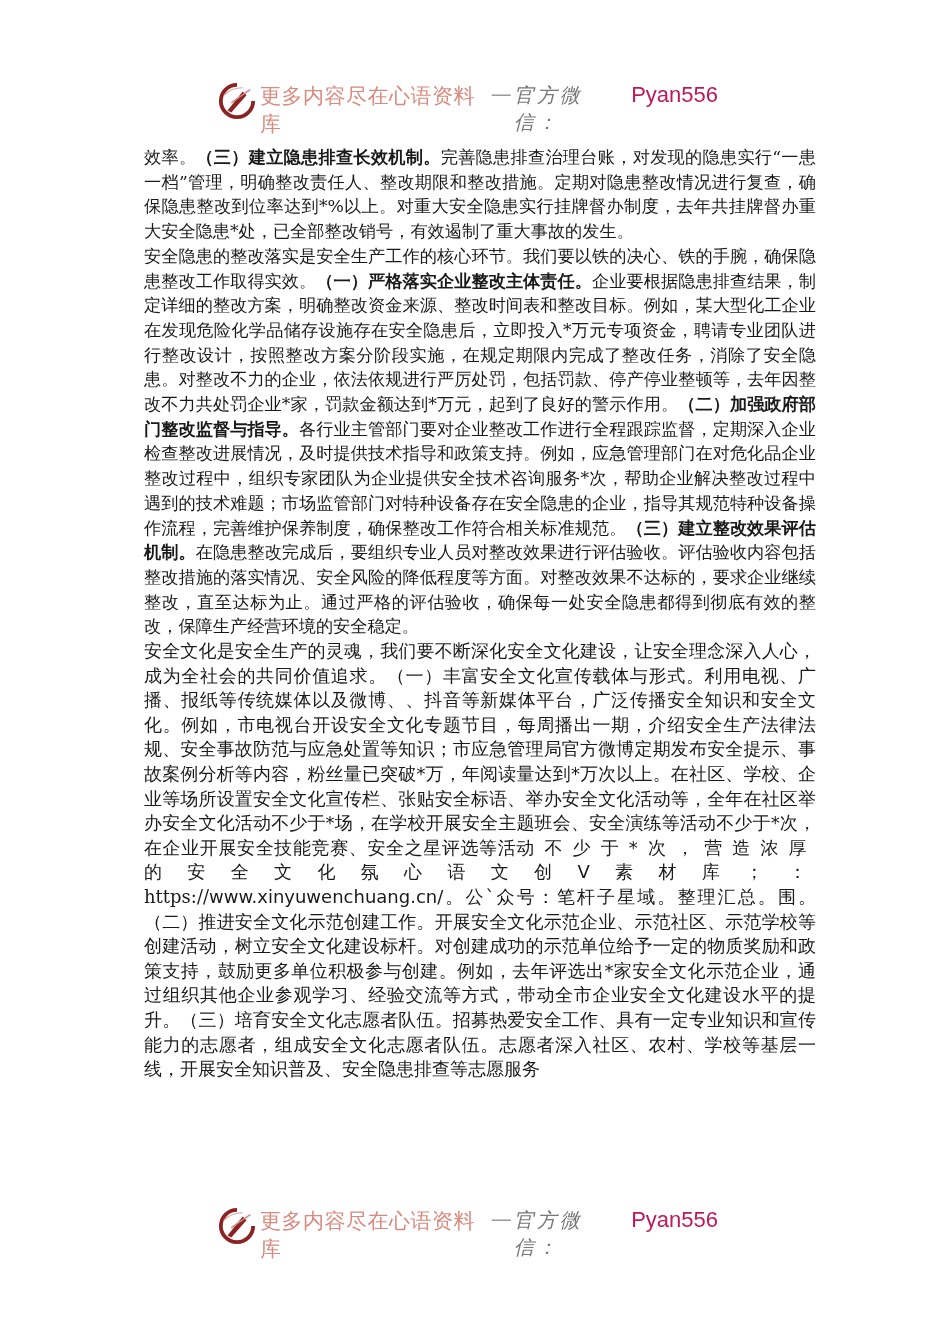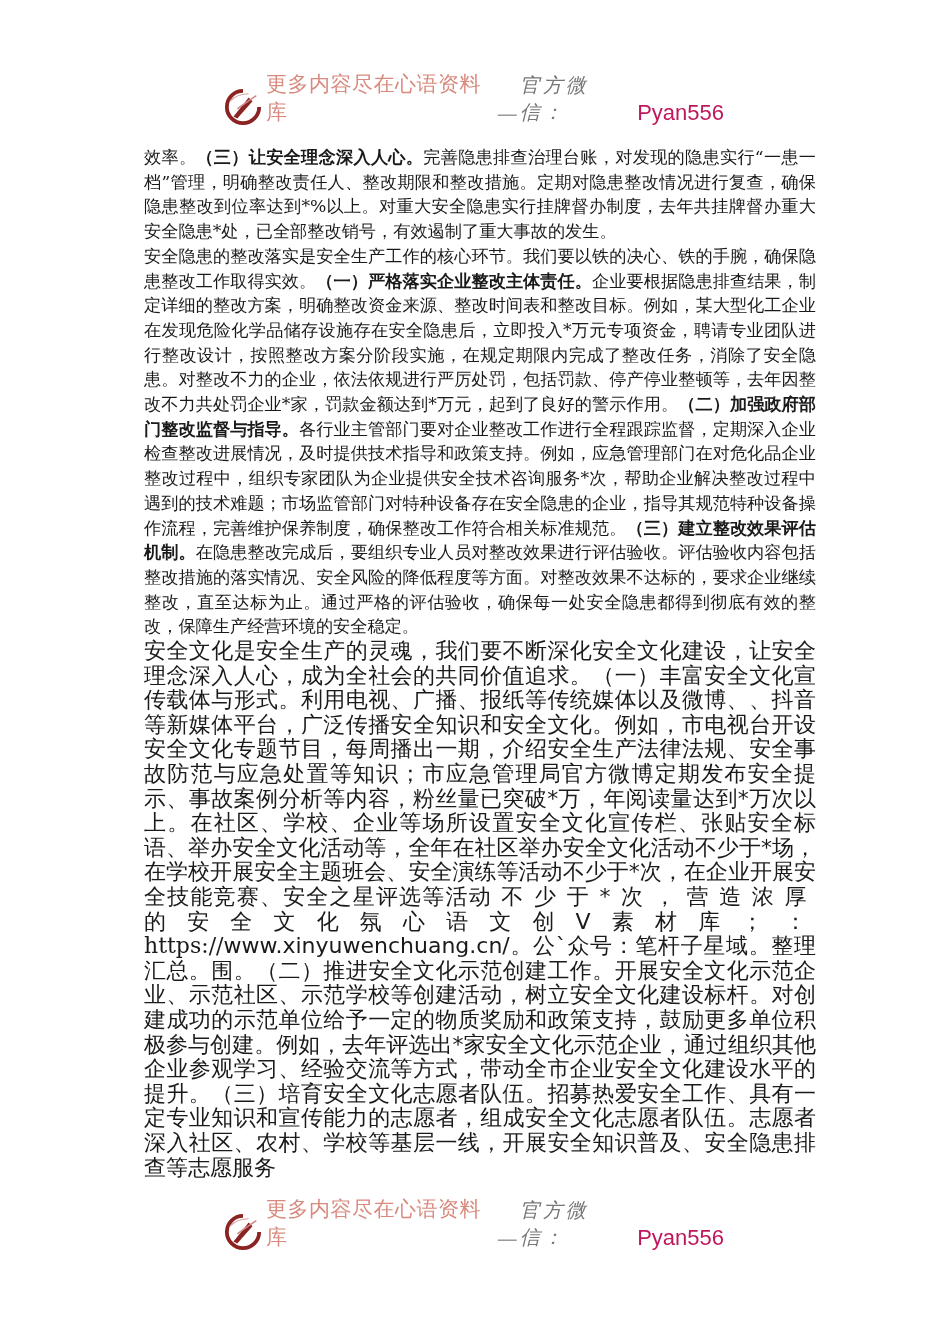--- a/index.html
+++ b/index.html
@@ -1,39 +1,39 @@
 <!DOCTYPE html>
 <html><head>
   <meta charset="utf-8">
   <style>
     html, body { margin: 0; padding: 0; background: #ffffff; }
     body { width: 950px; height: 1344px; position: relative; overflow: hidden; }
     .banner {
-      position: absolute; left: 224px; width: 500px; height: 44px;
-      display: flex; align-items: flex-end;
+      position: absolute; left: 218px; width: 500px; height: 44px;
+      display: flex; align-items: flex-start;
     }
     .banner.top { top: 82px; }
     .banner.bottom { top: 1207px; }
     .logo { width: 38px; height: 38px; margin-right: 4px; flex: 0 0 auto; }
     .banner-main {
       font-family: "DejaVu Serif", serif; font-size: 21px; color: #d98a7e; letter-spacing: 0.5px;
     }
     .banner-dash { font-family: "DejaVu Sans", sans-serif; font-size: 21px; color: #9a9a9a; margin: 0 2px; }
     .banner-label { font-family: Liberation Mono, monospace; font-size: 20px; color: #777777; letter-spacing: 3px; font-style: italic; }
     .banner-id { font-family: "Liberation Sans", sans-serif; font-size: 22px; color: #be185d; margin-left: 6px; }
 
     .page {
       position: absolute; left: 144px; top: 145px; width: 672px;
       font-family: "DejaVu Serif", serif; font-size: 17.2px; color: #1a1a1a;
       line-height: 24.7px;
     }
     .page p { margin: 0; text-align: justify; }
     .page b { font-family: "DejaVu Sans", sans-serif; font-weight: bold; }
     .h3 { font-family: "DejaVu Sans", sans-serif; font-weight: bold; }
-    .sans { font-family: "DejaVu Sans", sans-serif; font-size: 22px; line-height: 24.6px; }
+    .sans { font-family: "DejaVu Sans", sans-serif; font-size: 18px; line-height: 24.6px; }
     .h4 { font-family: "DejaVu Sans", sans-serif; font-size: 16.4px; line-height: 24.6px; }
     .sp { letter-spacing: 9.5px; }
   </style>
 </head>
 <body>
 
 <div class="banner top">
   <svg class="logo" viewBox="0 0 40 40">
     <path d="M20 3 A17 17 0 1 0 37 20" fill="none" stroke="#8b2323" stroke-width="4"></path>
     <path d="M10 30 L26 10 L30 14 L14 32 Z" fill="#8b2323"></path>
@@ -41,21 +41,21 @@
     <path d="M6 14 Q14 6 26 6" fill="none" stroke="#d9a0a0" stroke-width="1.2"></path>
   </svg>
   <span class="banner-main">更多内容尽在心语资料库</span>
   <span class="banner-dash">—</span>
   <span class="banner-label">官方微信：</span>
   <span class="banner-id">Pyan556</span>
 </div>
 
 <div class="page">
   <p>
-    <span>效率。</span><b>（三）让安全理念深入人心。</b><span>完善隐患排查治理台账，对发现的隐患实行“一患一档”管理，明确整改责任人、整改期限和整改措施。定期对隐患整改情况进行复查，确保隐患整改到位率达到*%以上。对重大安全隐患实行挂牌督办制度，去年共挂牌督办重大安全隐患*处，已全部整改销号，有效遏制了重大事故的发生。</span>
+    <span>效率。</span><b>（三）建立隐患排查长效机制。</b><span>完善隐患排查治理台账，对发现的隐患实行“一患一档”管理，明确整改责任人、整改期限和整改措施。定期对隐患整改情况进行复查，确保隐患整改到位率达到*%以上。对重大安全隐患实行挂牌督办制度，去年共挂牌督办重大安全隐患*处，已全部整改销号，有效遏制了重大事故的发生。</span>
   </p>
   <p>
     <span>安全隐患的整改落实是安全生产工作的核心环节。我们要以铁的决心、铁的手腕，确保隐患整改工作取得实效。</span><b>（一）严格落实企业整改主体责任。</b><span>企业要根据隐患排查结果，制定详细的整改方案，明确整改资金来源、整改时间表和整改目标。例如，某大型化工企业在发现危险化学品储存设施存在安全隐患后，立即投入*万元专项资金，聘请专业团队进行整改设计，按照整改方案分阶段实施，在规定期限内完成了整改任务，消除了安全隐患。对整改不力的企业，依法依规进行严厉处罚，包括罚款、停产停业整顿等，去年因整改不力共处罚企业*家，罚款金额达到*万元，起到了良好的警示作用。</span><b>（二）加强政府部门整改监督与指导。</b><span>各行业主管部门要对企业整改工作进行全程跟踪监督，定期深入企业检查整改进展情况，及时提供技术指导和政策支持。例如，应急管理部门在对危化品企业整改过程中，组织专家团队为企业提供安全技术咨询服务*次，帮助企业解决整改过程中遇到的技术难题；市场监管部门对特种设备存在安全隐患的企业，指导其规范特种设备操作流程，完善维护保养制度，确保整改工作符合相关标准规范。</span><b>（三）建立整改效果评估机制。</b><span>在隐患整改完成后，要组织专业人员对整改效果进行评估验收。评估验收内容包括整改措施的落实情况、安全风险的降低程度等方面。对整改效果不达标的，要求企业继续整改，直至达标为止。通过严格的评估验收，确保每一处安全隐患都得到彻底有效的整改，保障生产经营环境的安全稳定。</span>
   </p>
   <p class="sans">
     <span>安全文化是安全生产的灵魂，我们要不断深化安全文化建设，让安全理念深入人心，成为全社会的共同价值追求。（一）丰富安全文化宣传载体与形式。利用电视、广播、报纸等传统媒体以及微博、、抖音等新媒体平台，广泛传播安全知识和安全文化。例如，市电视台开设安全文化专题节目，每周播出一期，介绍安全生产法律法规、安全事故防范与应急处置等知识；市应急管理局官方微博定期发布安全提示、事故案例分析等内容，粉丝量已突破*万，年阅读量达到*万次以上。在社区、学校、企业等场所设置安全文化宣传栏、张贴安全标语、举办安全文化活动等，全年在社区举办安全文化活动不少于*场，在学校开展安全主题班会、安全演练等活动不少于*次，在企业开展安全技能竞赛、安全之星评选等活</span><span class="sp">动不少于*次，营造浓厚的安全文化氛心语文创V素材库；：</span><span style="font-family:'DejaVu Serif',serif">https://</span><span>www.xinyuwenchuang.cn/。公`众号：笔杆子星域。整理汇总。围。（二）推进安全文化示范创建工作。开展安全文化示范企业、示范社区、示范学校等创建活动，树立安全文化建设标杆。对创建成功的示范单位给予一定的物质奖励和政策支持，鼓励更多单位积极参与创建。例如，去年评选出*家安全文化示范企业，通过组织其他企业参观学习、经验交流等方式，带动全市企业安全文化建设水平的提升。（三）培育安全文化志愿者队伍。招募热爱安全工作、具有一定专业知识和宣传能力的志愿者，组成安全文化志愿者队伍。志愿者深入社区、农村、学校等基层一线，开展安全知识普及、安全隐患排查等志愿服务</span>
   </p>
 </div>
 
 <div class="banner bottom">

